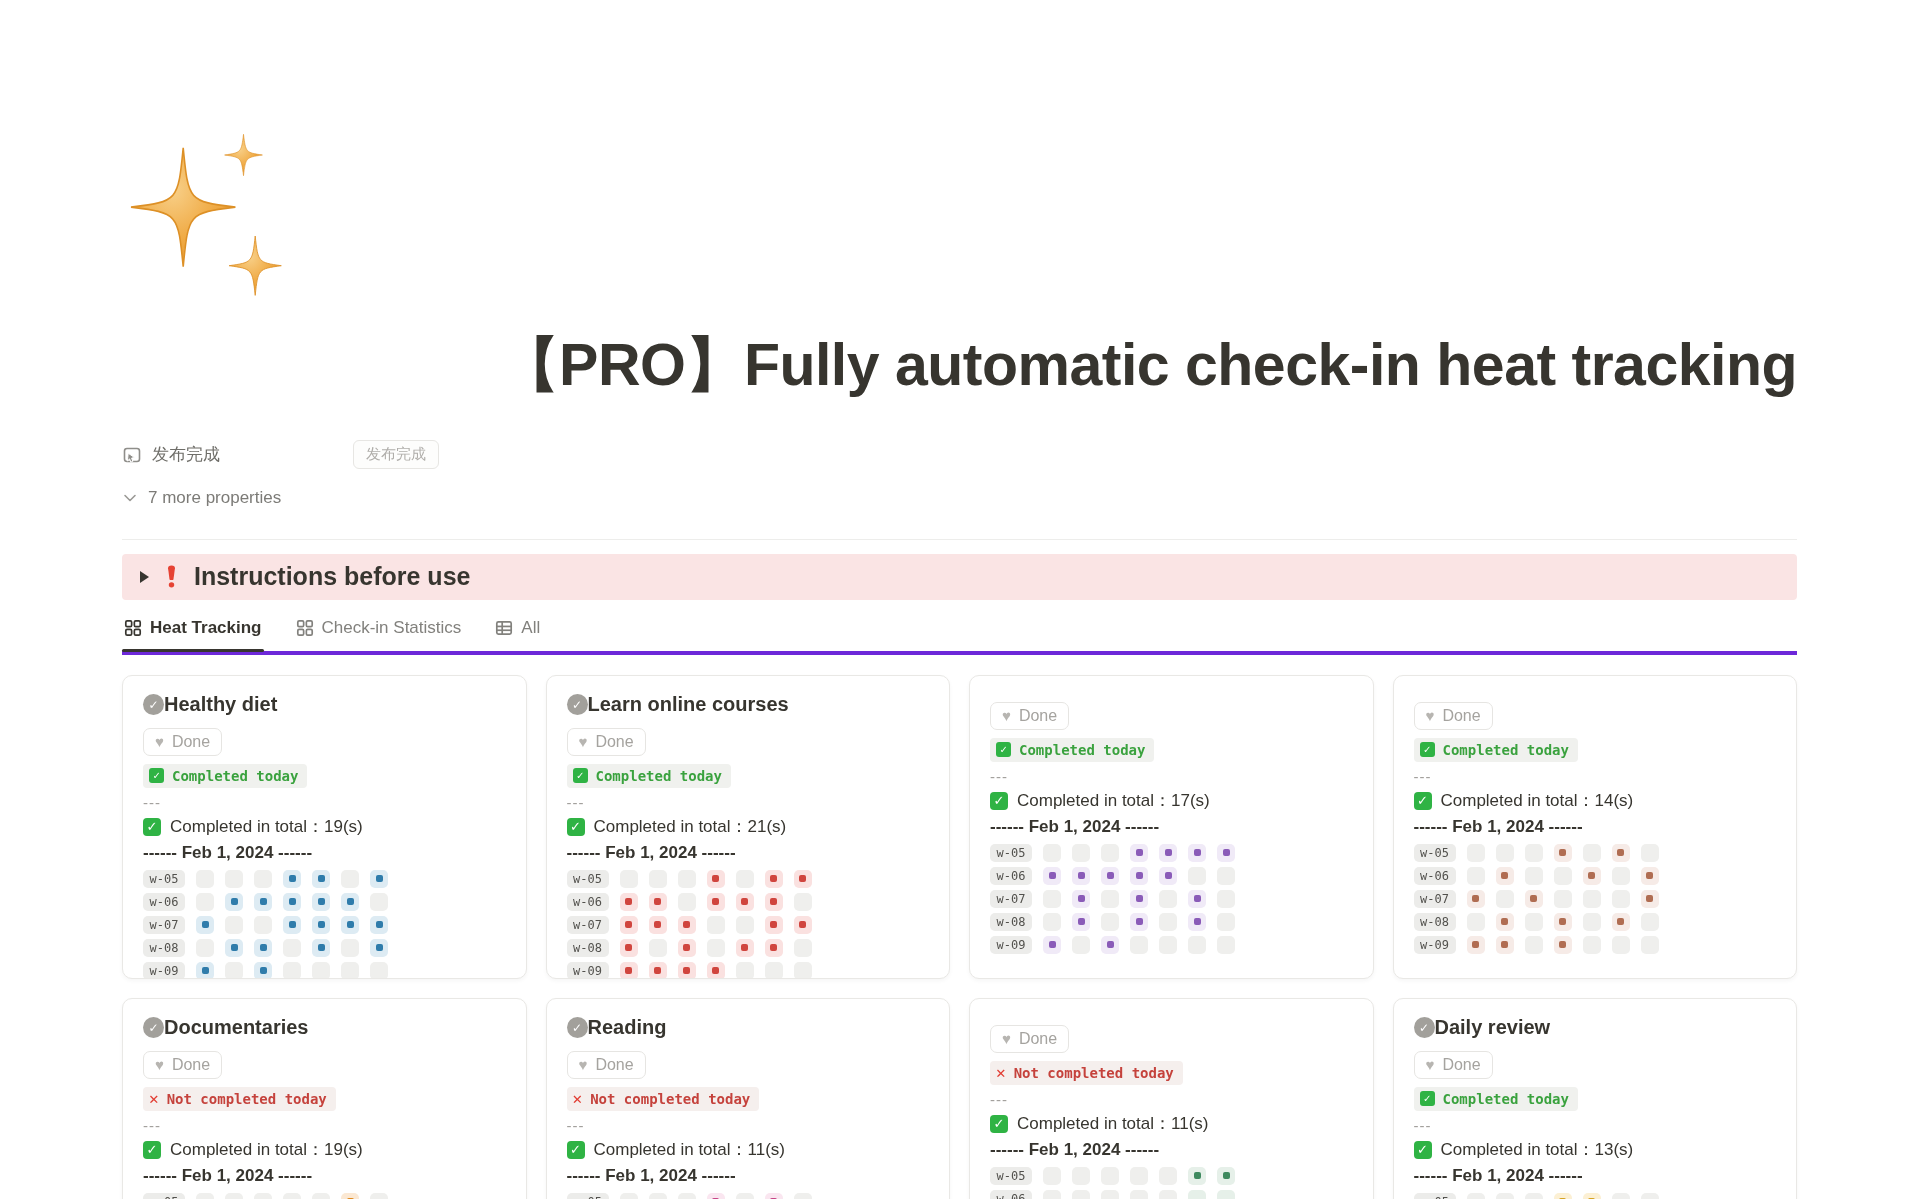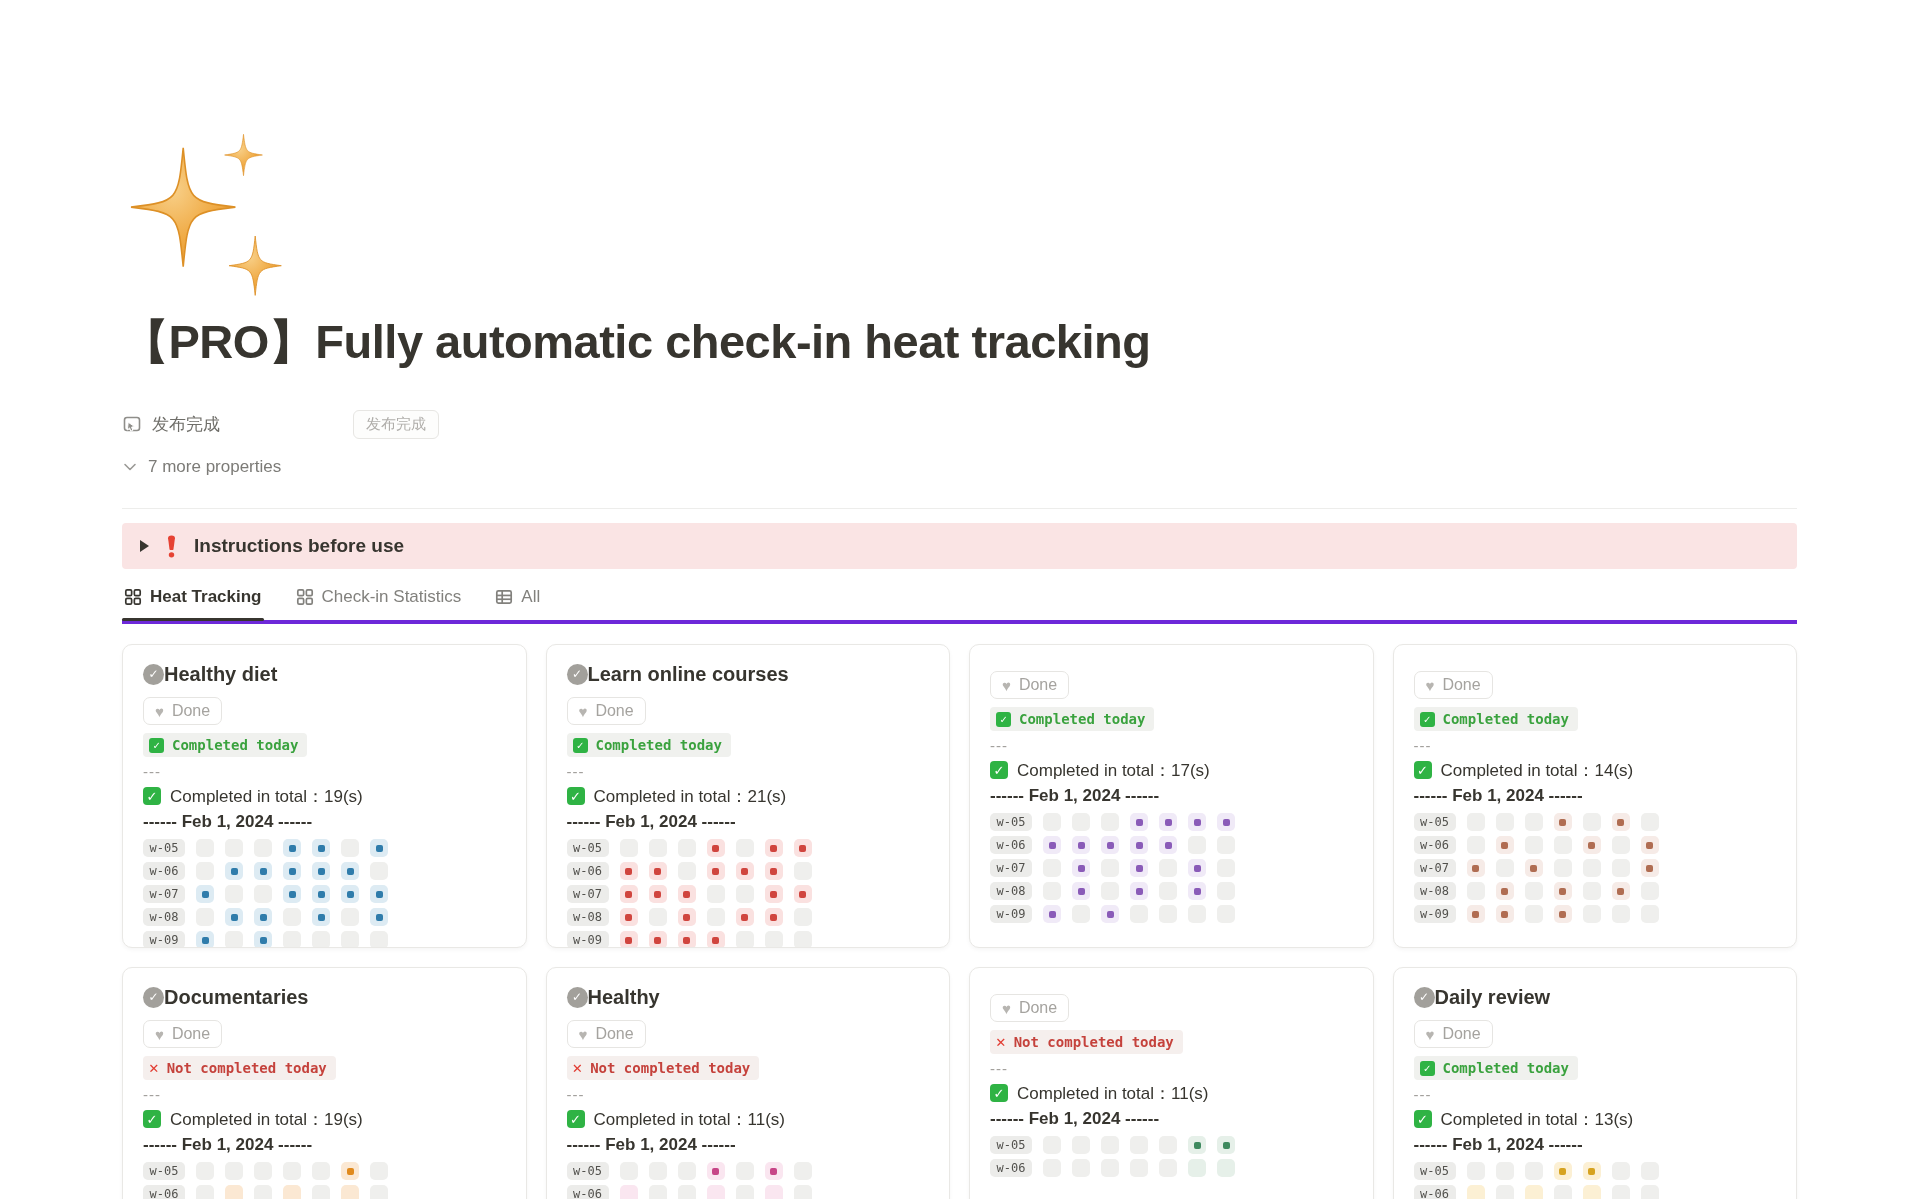--- a/index.html
+++ b/index.html
@@ -4,38 +4,38 @@
 <style>
   * { margin:0; padding:0; box-sizing:border-box; }
   html,body { width:1920px; height:1199px; overflow:hidden; background:#ffffff;
     font-family:"Liberation Sans","DejaVu Sans",sans-serif; color:#37352f; }
   .content { width:1675px; margin-left:122px; }
 
   
   .page-icon { margin-top:118px; width:180px; height:182px; cursor:pointer; }
 
   
-  .page-title { margin-top:10px; font-size:47px; font-weight:700; letter-spacing:-0.5px; line-height:1.2; }
+  .page-title { margin-top:26px; font-size:59px; font-weight:700; letter-spacing:-0.5px; line-height:1.2;text-align:right; }
 
   
   .prop-row { margin-top:38px; display:flex; align-items:center; height:32px; }
   .prop-name { display:flex; align-items:center; gap:10px; width:231px; color:#6f6e69; font-size:17px; }
   .prop-chip { border:1px solid #e7e6e3; background:#fdfdfc; border-radius:6px; padding:4px 12px;
     font-size:15px; color:#b0aeaa; }
   .more-props { margin-top:12px; display:flex; align-items:center; gap:10px; height:30px;
     color:#7c7b77; font-size:17px; cursor:pointer; width:fit-content; }
 
   .divider { margin-top:26px; height:1px; background:#ededeb; }
 
   
   .callout { margin-top:14px; height:46px; background:var(--callout-bg,#fae4e4); border-radius:4px;
     display:flex; align-items:center; padding:0 14px; gap:14px; }
   .toggle-triangle { width:0; height:0; border-left:9px solid #37352f; border-top:6px solid transparent;
     border-bottom:6px solid transparent; margin-left:4px; cursor:pointer; }
-  .callout-title { font-size:19px; font-weight:700; }
+  .callout-title { font-size:25px; font-weight:700; }
 
   
   .tabs { margin-top:10px; display:flex; gap:30px; border-bottom:4px solid #6d28d9; }
   .tab { position:relative; display:flex; align-items:center; gap:8px; padding:8px 2px 13px 2px;
     font-size:17px; color:#82817d; cursor:pointer; }
   .tab.active { color:var(--active-tab,#37352f); font-weight:600; }
   .tab.active::after { content:""; position:absolute; left:0; right:0; bottom:-1px; height:3px;
     background:var(--active-tab,#37352f); border-radius:2px; }
   .tab svg { display:block; }
 
@@ -641,21 +641,21 @@
             <span class="cell" style="background: rgb(251, 232, 211);"></span>
             <span class="cell"></span>
             <span class="cell" style="background: rgb(251, 232, 211);"></span>
             <span class="cell"></span>
           </div>
         </div>
   </div>
       <div class="card">
     <div class="card-title-row">
       <span class="check-circle"></span>
-      <span class="card-title">Healthy</span>
+      <span class="card-title">Reading</span>
     </div>
     <div class="done-chip">
       <span class="heart-icon">♥</span>
       <span>Done</span>
     </div>
     <div>
       <span class="status-badge not_completed">
         <span class="status-emoji em-cross"></span>
         <span>Not completed today</span>
       </span>

